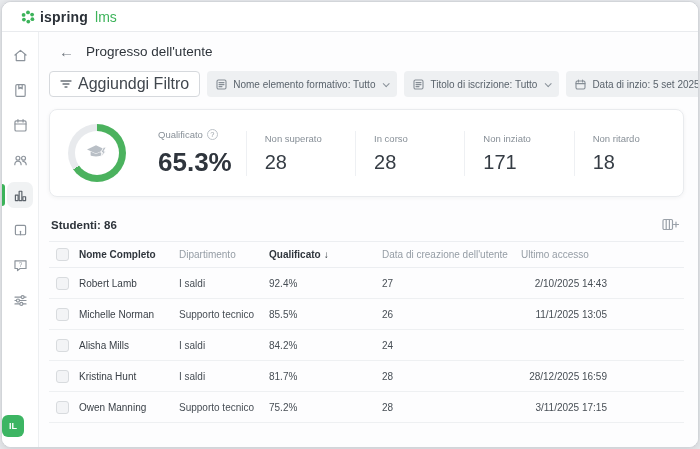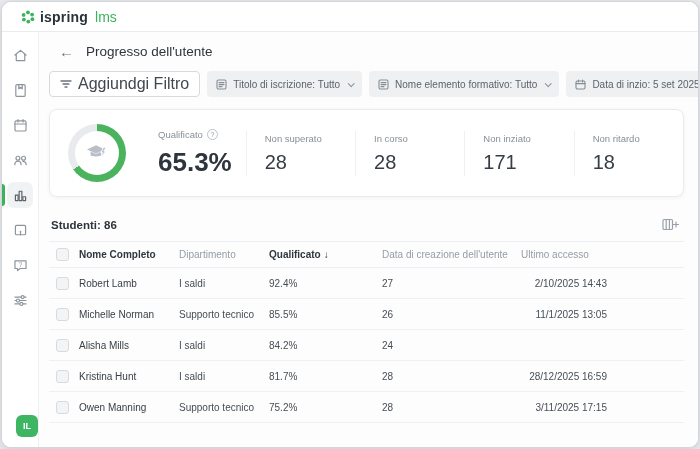--- a/index.html
+++ b/index.html
@@ -17,21 +17,21 @@
     box-shadow:0 2px 8px rgba(20,24,30,.14);
   }
   
   .topbar{flex:0 0 30px;display:flex;align-items:center;gap:5px;
     padding-left:19px;border-bottom:1px solid #e9ebee;background:#fff;}
   .brand-primary{font-size:14px;font-weight:bold;color:#2b3138;letter-spacing:.2px;}
   .brand-secondary{font-size:14px;color:var(--green);margin-left:2px;}
   
   .frame-body{flex:1;display:flex;min-height:0;}
   .sidebar{flex:0 0 36px;border-right:1px solid #edeff1;background:#fff;
-    display:flex;flex-direction:column;align-items:flex-end;padding-top:9px;gap:7px;}
+    display:flex;flex-direction:column;align-items:flex-start;padding-top:9px;gap:7px;}
   .nav-item{position:relative;width:36px;height:28px;display:flex;
     align-items:center;justify-content:center;cursor:pointer;}
   .icon-box{width:26px;height:26px;border-radius:7px;display:flex;
     align-items:center;justify-content:center;}
   .nav-item.active .icon-box{background:#f0f2f3;}
   .nav-item.active::before{content:"";position:absolute;left:0;top:3px;
     width:3px;height:22px;background:var(--green);border-radius:0 3px 3px 0;}
   .sidebar-spacer{flex:1;}
   .avatar{width:22px;height:22px;margin-bottom:10px;border-radius:6px;
     background:#3db563;color:#fff;font-size:9px;font-weight:bold;
@@ -210,32 +210,32 @@
           <span>Aggiundgi Filtro</span>
         </div>
 
         <div class="chip">
           <span>
             <svg width="11" height="11" viewBox="0 0 11 11" fill="none" stroke="#858d95" stroke-width="1.1" stroke-linecap="round">
               <rect x="1" y="1" width="9" height="9" rx="1.4"></rect>
               <path d="M3 3.6 h5 M3 5.6 h5 M3 7.6 h3"></path>
             </svg>
           </span>
-          <span>Titolo di iscrizione: Tutto</span>
+          <span>Nome elemento formativo: Tutto</span>
           <span class="chev"></span>
         </div>
 
         <div class="chip">
           <span>
             <svg width="11" height="11" viewBox="0 0 11 11" fill="none" stroke="#858d95" stroke-width="1.1" stroke-linecap="round">
               <rect x="1" y="1" width="9" height="9" rx="1.4"></rect>
               <path d="M3 3.6 h5 M3 5.6 h5 M3 7.6 h3"></path>
             </svg>
           </span>
-          <span>Nome elemento formativo: Tutto</span>
+          <span>Titolo di iscrizione: Tutto</span>
           <span class="chev"></span>
         </div>
 
         <div class="chip">
           <span>
             <svg width="11" height="11" viewBox="0 0 11 11" fill="none" stroke="#858d95" stroke-width="1.1" stroke-linecap="round">
               <rect x="1" y="2" width="9" height="8" rx="1.4"></rect>
               <path d="M1 4.6 H10 M3.4 1 v2 M7.6 1 v2"></path>
             </svg>
           </span>

